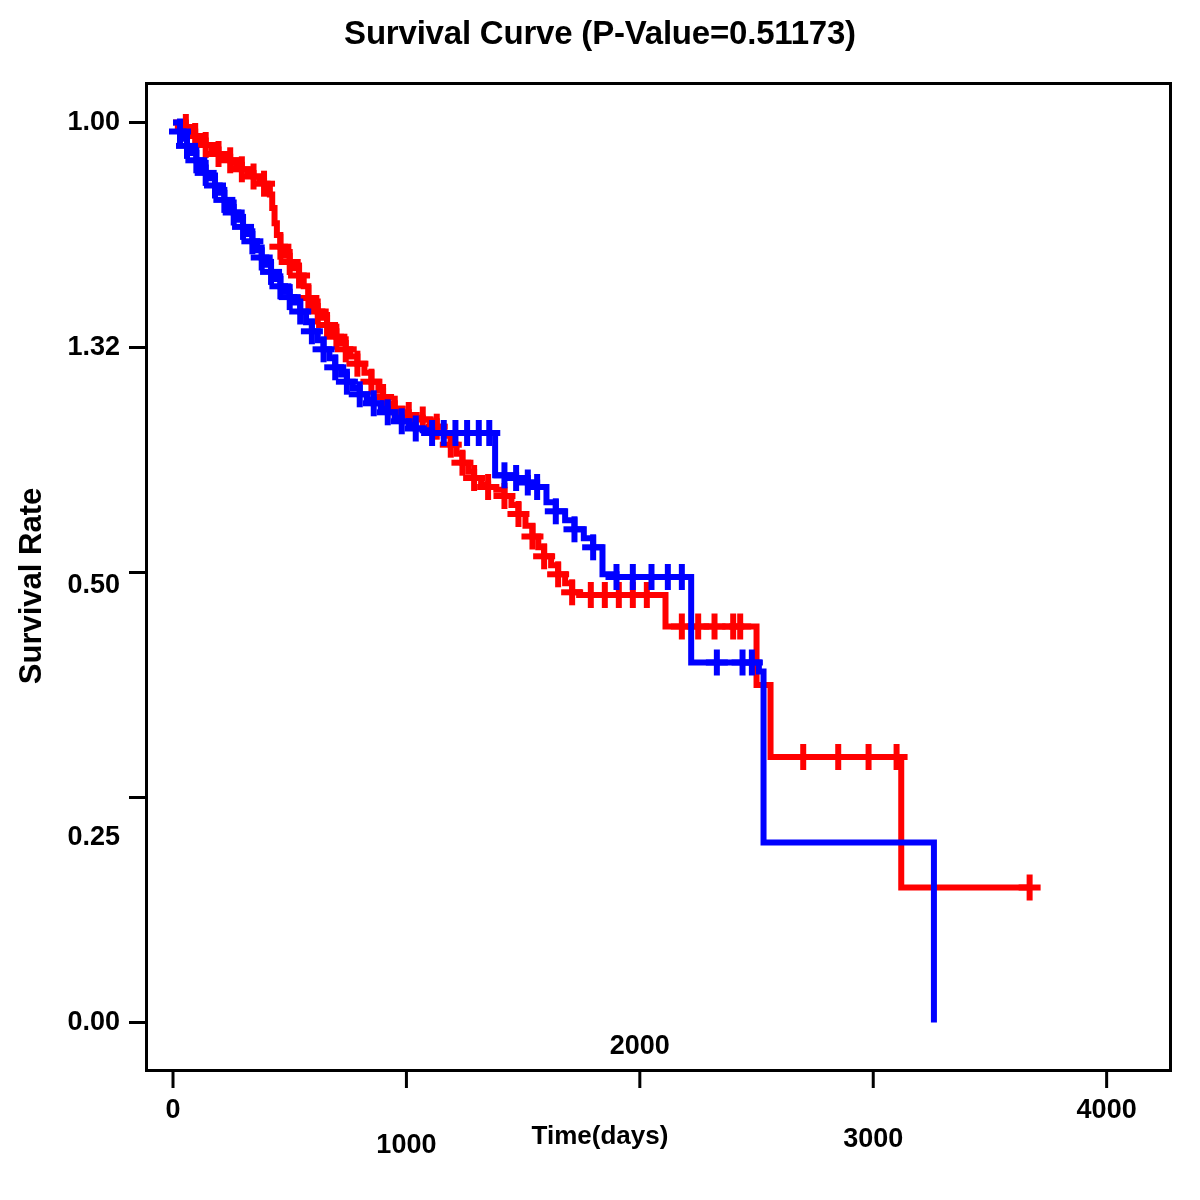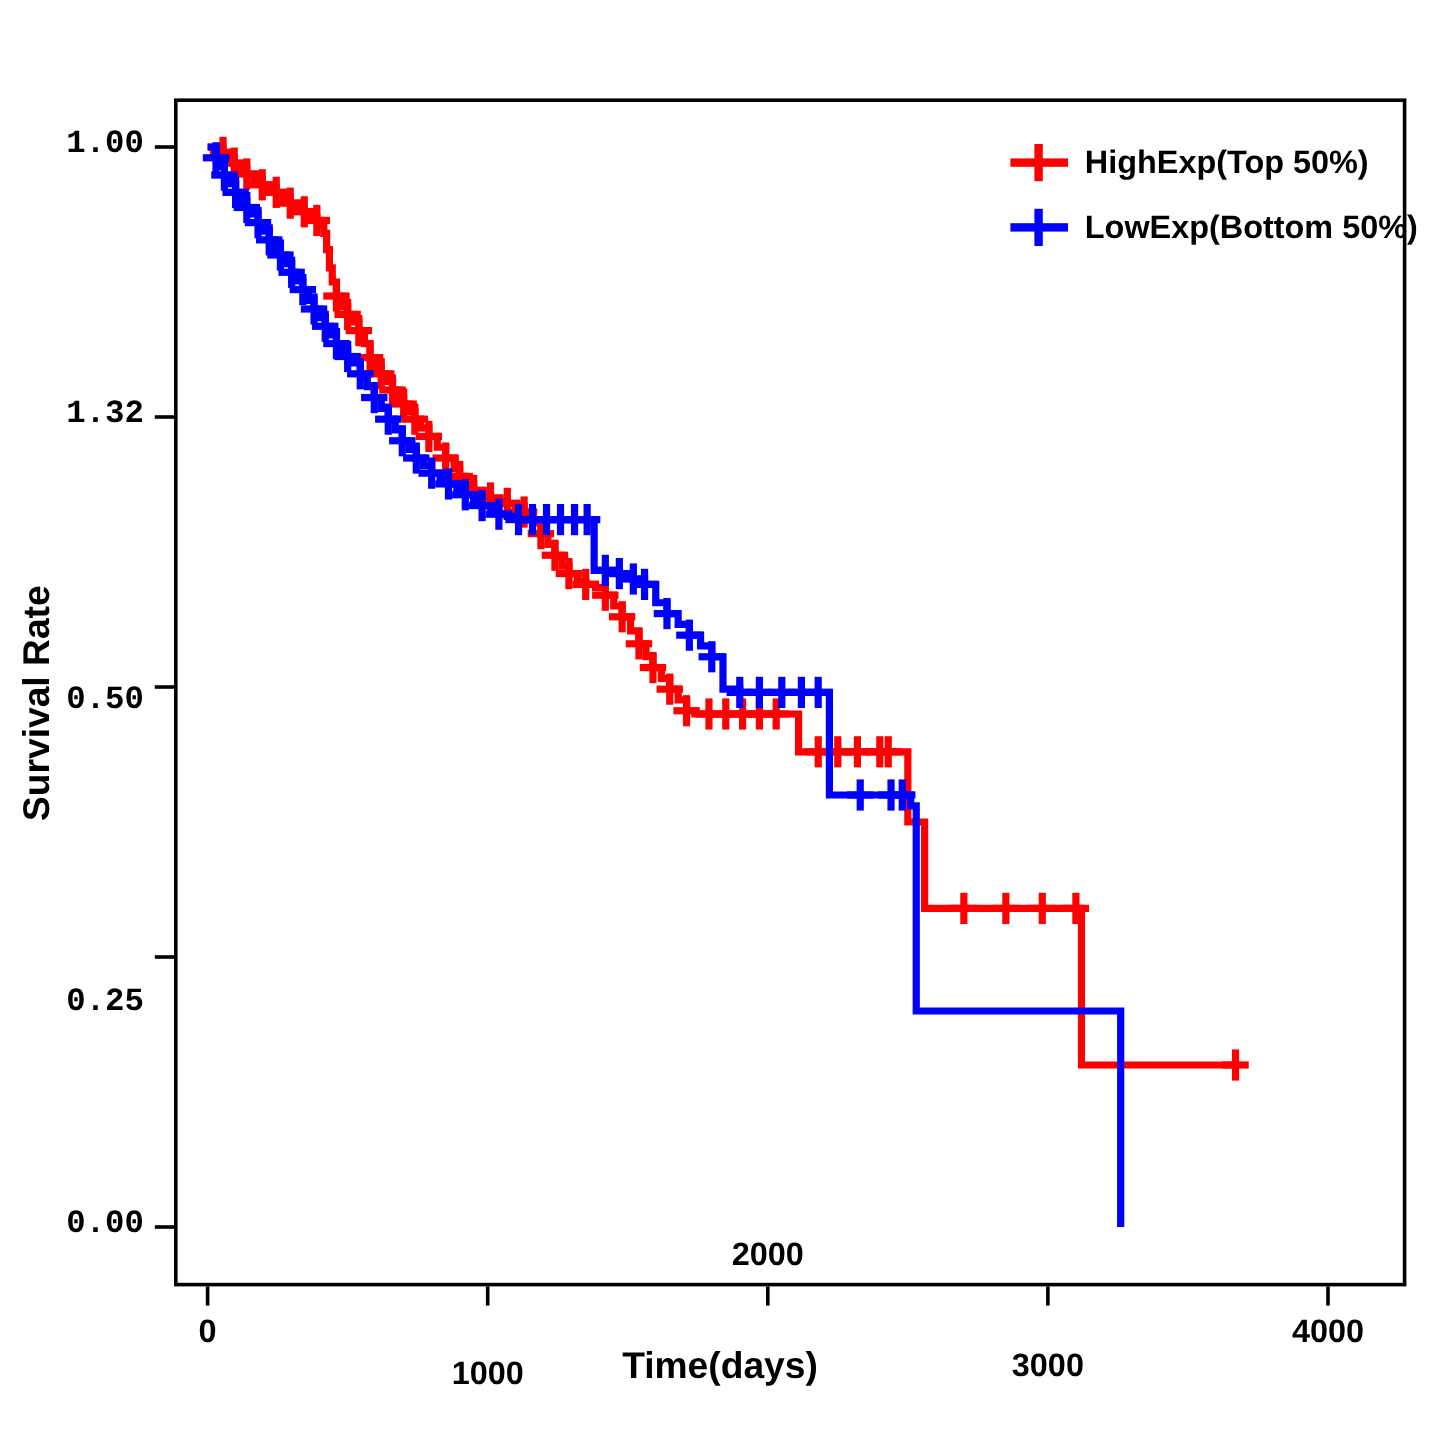--- a/index.html
+++ b/index.html
@@ -9,43 +9,44 @@
   #chart-title{
     position:absolute;left:0;top:14px;width:1200px;text-align:center;
     font-size:33px;font-weight:bold;letter-spacing:-0.2px;
   }
   #plot-frame{
     position:absolute;left:145px;top:82px;width:1027px;height:990px;
     border:3px solid #000;box-sizing:border-box;background:#fff;
   }
   #svg-canvas{position:absolute;left:0;top:0;width:1200px;height:1200px;}
   .axis-tick-label{position:absolute;font-size:27px;font-weight:bold;white-space:nowrap;}
-  .ylab{text-align:right;font-family:Liberation Mono, monospace;}
+  .ylab{text-align:right;}
   .xlab{text-align:center;}
   #y-axis-title{
     position:absolute;left:-119px;top:568px;width:300px;text-align:center;
     font-size:31px;font-weight:bold;transform:rotate(-90deg);
   }
   #x-axis-title{
     position:absolute;left:0;top:1120px;width:1200px;text-align:center;
-    font-size:31px;font-weight:bold;
+    font-size:26px;font-weight:bold;
   }
   #legend{position:absolute;left:838px;top:108px;}
   .legend-row{display:flex;align-items:center;height:54px;}
   .legend-mark{position:relative;width:56px;height:40px;flex:none;}
   .legend-mark i{position:absolute;background:currentColor;display:block;}
   .legend-mark i.h{left:4px;top:17px;width:48px;height:7px;}
   .legend-mark i.v{left:24px;top:5px;width:7px;height:31px;}
   .legend-label{font-size:27px;font-weight:bold;white-space:nowrap;margin-left:10px;}
 </style>
 </head>
 <body>
 
 <div id="root">
 
+  <div id="chart-title">Survival Curve (P-Value=0.51173)</div>
 
   <div id="plot-frame"></div>
 
   <svg id="svg-canvas" viewBox="0 0 1200 1200" xmlns="http://www.w3.org/2000/svg">
     <g id="tick-marks">
         <line x1="129" y1="1022.5" x2="145" y2="1022.5" stroke="#000" stroke-width="3"></line>
         <line x1="129" y1="797.5" x2="145" y2="797.5" stroke="#000" stroke-width="3"></line>
         <line x1="129" y1="572.5" x2="145" y2="572.5" stroke="#000" stroke-width="3"></line>
         <line x1="129" y1="347.4999999999999" x2="145" y2="347.4999999999999" stroke="#000" stroke-width="3"></line>
         <line x1="129" y1="122.5" x2="145" y2="122.5" stroke="#000" stroke-width="3"></line>
@@ -264,30 +265,14 @@
       <div class="axis-tick-label xlab" style="left: 93.0091px; width: 160px; top: 1094px;">0</div>
       <div class="axis-tick-label xlab" style="left: 326.418px; width: 160px; top: 1094px; margin-top: 35px;">1000</div>
       <div class="axis-tick-label xlab" style="left: 559.827px; width: 160px; top: 1030px;">2000</div>
       <div class="axis-tick-label xlab" style="left: 793.236px; width: 160px; top: 1123px;">3000</div>
       <div class="axis-tick-label xlab" style="left: 1026.65px; width: 160px; top: 1094px;">4000</div>
     </div>
 
   <div id="y-axis-title">Survival Rate</div>
   <div id="x-axis-title">Time(days)</div>
 
-  <div id="legend">
-    <div class="legend-row">
-      <span class="legend-mark" style="color:#FF0000">
-          <i class="h"></i>
-          <i class="v"></i>
-        </span>
-      <span class="legend-label">HighExp(Top 50%)</span>
-    </div>
-    <div class="legend-row">
-      <span class="legend-mark" style="color:#0000FF">
-          <i class="h"></i>
-          <i class="v"></i>
-        </span>
-      <span class="legend-label">LowExp(Bottom 50%)</span>
-    </div>
-  </div>
 
 </div>
 
 </body></html>

